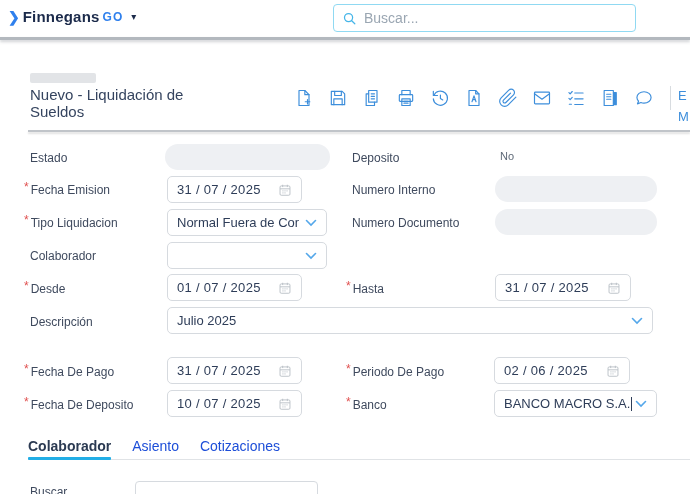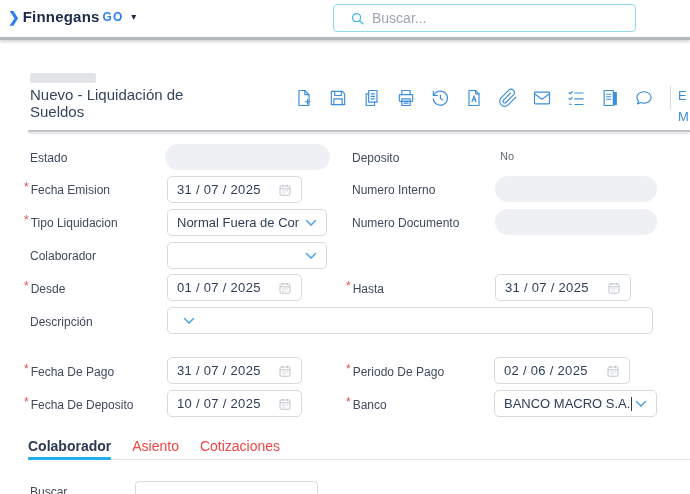--- a/index.html
+++ b/index.html
@@ -7,21 +7,21 @@
   body { font-family:"Liberation Sans", sans-serif; }
   #app { position:relative; width:690px; height:494px; background:#fff; overflow:hidden; }
 
   
   .topnav { position:absolute; left:0; top:0; width:690px; height:37px; background:#fff; }
   .logo { position:absolute; left:8px; top:8px; display:flex; align-items:center; gap:2px; cursor:pointer; }
   .logo-chev { color:#2f80ed; font-weight:bold; font-size:14px; margin-right:1px; }
   .brand { color:#1b2a4a; font-weight:700; font-size:15px; letter-spacing:.2px; }
   .brand-go { color:#2f80ed; font-weight:700; font-size:12px; letter-spacing:1px; margin-left:1px; }
   .logo-caret { color:#1b2a4a; font-size:10px; margin-left:6px; }
-  .search { position:absolute; left:333px; top:4px; width:303px; height:28px; border:1px solid #90d9f2; border-radius:4px; display:flex; align-items:center; padding:0 16px; background:#fff; }
+  .search { position:absolute; left:333px; top:4px; width:303px; height:28px; border:1px solid #90d9f2; border-radius:4px; display:flex; align-items:center; padding:0 8px; background:#fff; }
   .search svg { flex:0 0 auto; }
   .search input { border:none; outline:none; flex:1; margin-left:7px; font-size:14px; color:#3a4759; font-family:"Liberation Sans",sans-serif; background:transparent; }
   .search input::placeholder { color:#9aa6b2; }
   .nav-divider { position:absolute; left:0; top:37px; width:690px; height:3px; background:#b3b8be; box-shadow:0 2px 3px rgba(150,155,162,.45); }
 
   
   .redacted { position:absolute; left:30px; top:73px; width:66px; height:10px; background:#e2e4e7; border-radius:2px; filter:blur(.6px); }
   .page-title { position:absolute; left:30px; top:86px; width:195px; font-size:15px; line-height:17px; font-weight:400; color:#35445f; }
   .toolbar { position:absolute; left:293px; top:87px; display:flex; align-items:center; gap:13px; color:#3d8edb; }
   .tb-icon { width:21px; height:21px; display:inline-flex; align-items:center; justify-content:center; cursor:pointer; }
@@ -41,21 +41,21 @@
   .field.date { justify-content:space-between; }
   .cal { display:inline-flex; margin-left:6px; cursor:pointer; }
   .cal svg { stroke:#b9bfc6; fill:none; stroke-width:1.6; }
   .chev { display:inline-flex; margin-left:6px; cursor:pointer; }
   .chev svg { stroke:#54a7ea; fill:none; }
   .static-val { position:absolute; font-size:11px; color:#5f6a78; }
   .cursor { display:inline-block; width:1px; height:14px; background:#2e3d58; margin-left:1px; }
 
   
   .tabs { position:absolute; left:28px; top:438px; width:662px; height:22px; display:flex; gap:21px; border-bottom:1px solid #e0e3e6; }
-  .tab { font-size:14px; color:#ef4444; padding-bottom:6px; position:relative; cursor:pointer; white-space:nowrap; }
+  .tab { font-size:14px; color:#1d4ed8; padding-bottom:6px; position:relative; cursor:pointer; white-space:nowrap; }
   .tab.active { color:#2b3a52; font-weight:700; }
   .tab.active::after { content:""; position:absolute; left:0; bottom:-1px; width:100%; height:3px; background:#22aee6; border-radius:1px; }
 </style>
 </head>
 <body>
 
 <div id="app">
 
   <div class="topnav">
     <div class="logo">
@@ -230,20 +230,21 @@
     <span class="cal">
         <svg width="14" height="14" viewBox="0 0 24 24">
           <rect x="3.5" y="5" width="17" height="16" rx="2"></rect>
           <path d="M8 3v4M16 3v4M3.5 10h17"></path>
           <path d="M7.5 13.5h2M11 13.5h2M14.5 13.5h2M7.5 17h2M11 17h2"></path>
         </svg>
       </span>
   </div>
 
   <div class="field" style="left:167px;top:307px;width:486px">
+    <span class="val">Julio 2025</span>
     <span class="chev">
         <svg width="12" height="8" viewBox="0 0 12 8">
           <path d="M1.5 1.5L6 6l4.5-4.5" stroke-width="1.6" stroke-linecap="round"></path>
         </svg>
       </span>
   </div>
 
   <div class="field date" style="left:167px;top:357px;width:135px">
     <span class="val">31 / 07 / 2025</span>
     <span class="cal">

